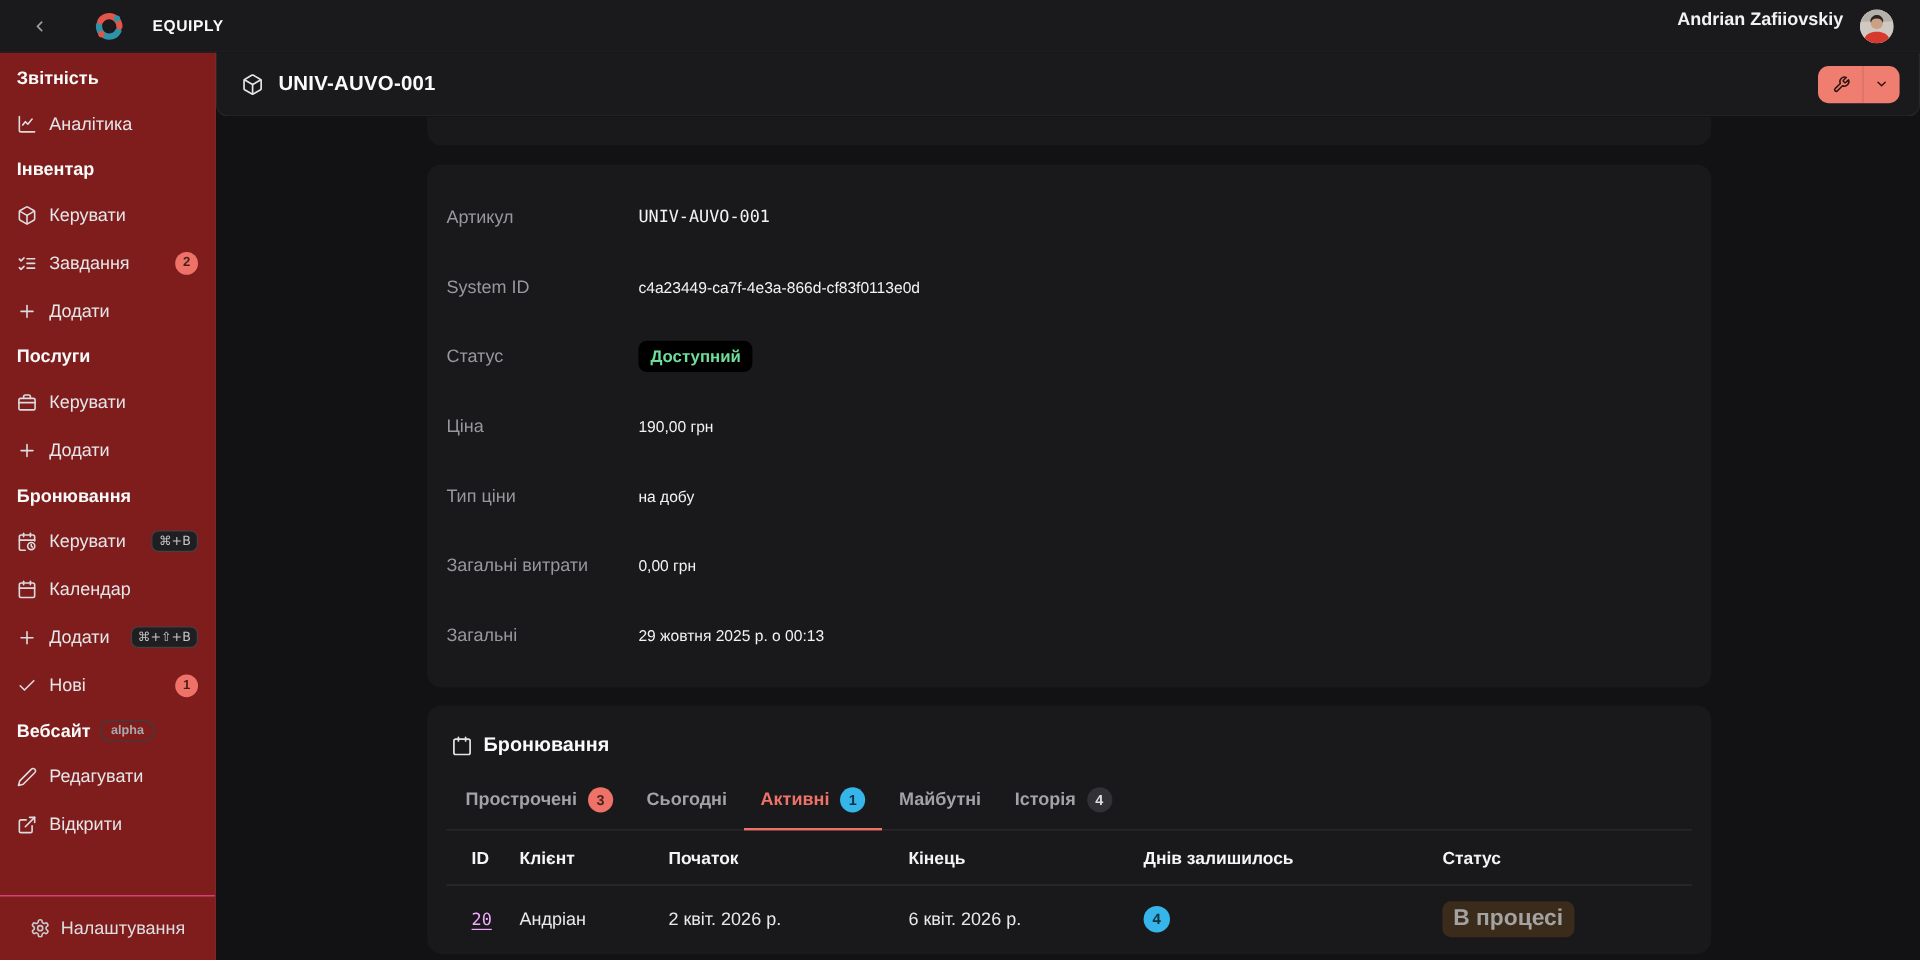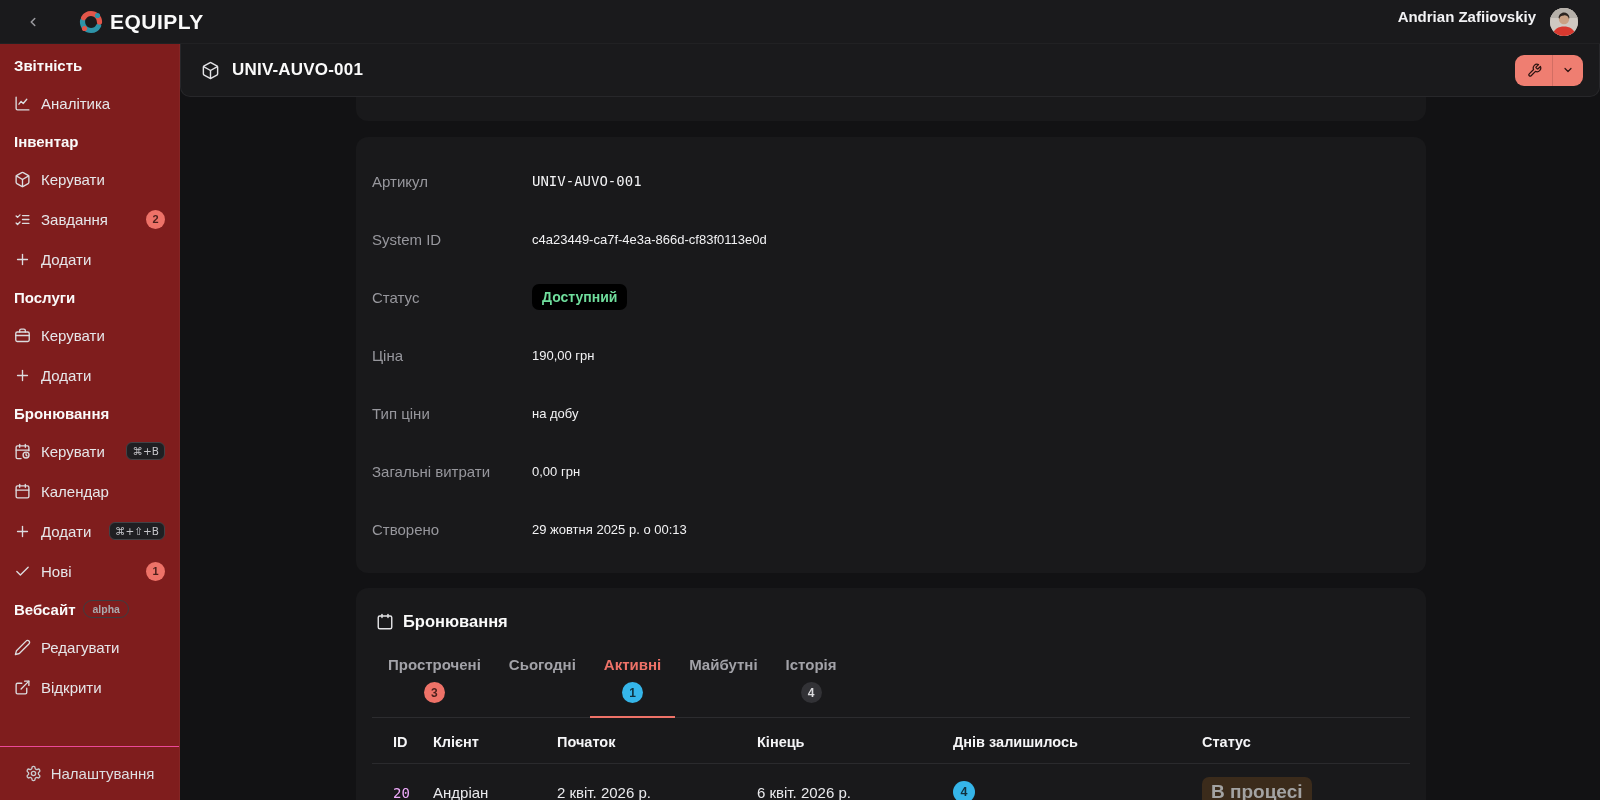--- a/index.html
+++ b/index.html
@@ -12,21 +12,21 @@
   .app { width:1600px; height:800px; display:flex; flex-direction:column; }
 
   
   .topbar {
     height:44px; flex:0 0 44px; background:#1a1a1c;
     display:flex; align-items:center; padding:0 22px;
     border-bottom:1px solid rgba(255,255,255,0.03);
   }
   .back-btn { background:none; border:none; color:#9a9a9f; cursor:pointer; display:flex; align-items:center; padding:4px; }
   .brand { display:flex; align-items:center; gap:6px; margin-left:34px; }
-  .brand-text { font-size:21px; font-weight:800; letter-spacing:0.5px; color:#fafafa; }
+  .brand-text { font-size:13px; font-weight:800; letter-spacing:0.5px; color:#fafafa;margin-left:17px; }
   .topbar-right { margin-left:auto; display:flex; align-items:flex-start; gap:14px; }
   .user-name { font-size:15px; font-weight:700; color:#f2f2f4; }
   .avatar { width:28px; height:28px; border-radius:50%; overflow:hidden; background:#b9b4ae; flex:0 0 28px; }
 
   .layout { flex:1; display:flex; min-height:0; }
 
   
   .sidebar {
     width:180px; flex:0 0 180px; background:#7f1d1d;
     border-right:1px solid rgba(255,255,255,0.04);
@@ -103,21 +103,21 @@
 
   
   .bookings-card { padding:24px 16px 0 16px; }
   .bk-header { display:flex; align-items:center; gap:9px; margin-bottom:14px; padding-left:4px; }
   .bk-title { font-size:16.5px; font-weight:800; color:#fafafa; }
   .bk-icon { color:#e3e3e6; display:flex; }
   .tabs { display:flex; align-items:stretch; border-bottom:1px solid #2c2c2f; padding-left:2px; }
   .tab {
     display:flex; align-items:center; gap:9px; padding:11px 14px 13px 14px;
     font-size:15px; font-weight:700; color:#a2a2a8; cursor:pointer;
-    border-bottom:2px solid transparent; margin-bottom:-1px; white-space:nowrap;flex-direction:column;
+    border-bottom:2px solid transparent; margin-bottom:-1px; white-space:nowrap;
   }
   .tab.active { color:#ee7268; border-bottom-color:#ee7268; }
   .tab-badge {
     min-width:21px; height:21px; border-radius:50%; font-size:12px; font-weight:800;
     display:flex; align-items:center; justify-content:center; padding:0 4px;
   }
   .tab-badge.red { background:#ee7268; color:#4a1f1b; }
   .tab-badge.blue { background:#35b5e9; color:#10303d; }
   .tab-badge.gray { background:#323236; color:#dcdcdf; }
 
@@ -391,21 +391,21 @@
           </div>
           <div class="field-row">
             <span class="field-label">Тип ціни</span>
             <span class="field-value">на добу</span>
           </div>
           <div class="field-row">
             <span class="field-label">Загальні витрати</span>
             <span class="field-value">0,00 грн</span>
           </div>
           <div class="field-row">
-            <span class="field-label">Створено</span>
+            <span class="field-label">Загальні</span>
             <span class="field-value">29 жовтня 2025 р. о 00:13</span>
           </div>
         </section>
 
         <section class="card bookings-card">
           <div class="bk-header">
             <span class="bk-icon">
               <svg width="18" height="18" viewBox="0 0 24 24" fill="none" stroke="currentColor" stroke-width="1.9" stroke-linecap="round" stroke-linejoin="round">
                   <rect x="3" y="4" width="18" height="17" rx="2"></rect>
                   <line x1="16" y1="2" x2="16" y2="6"></line>

